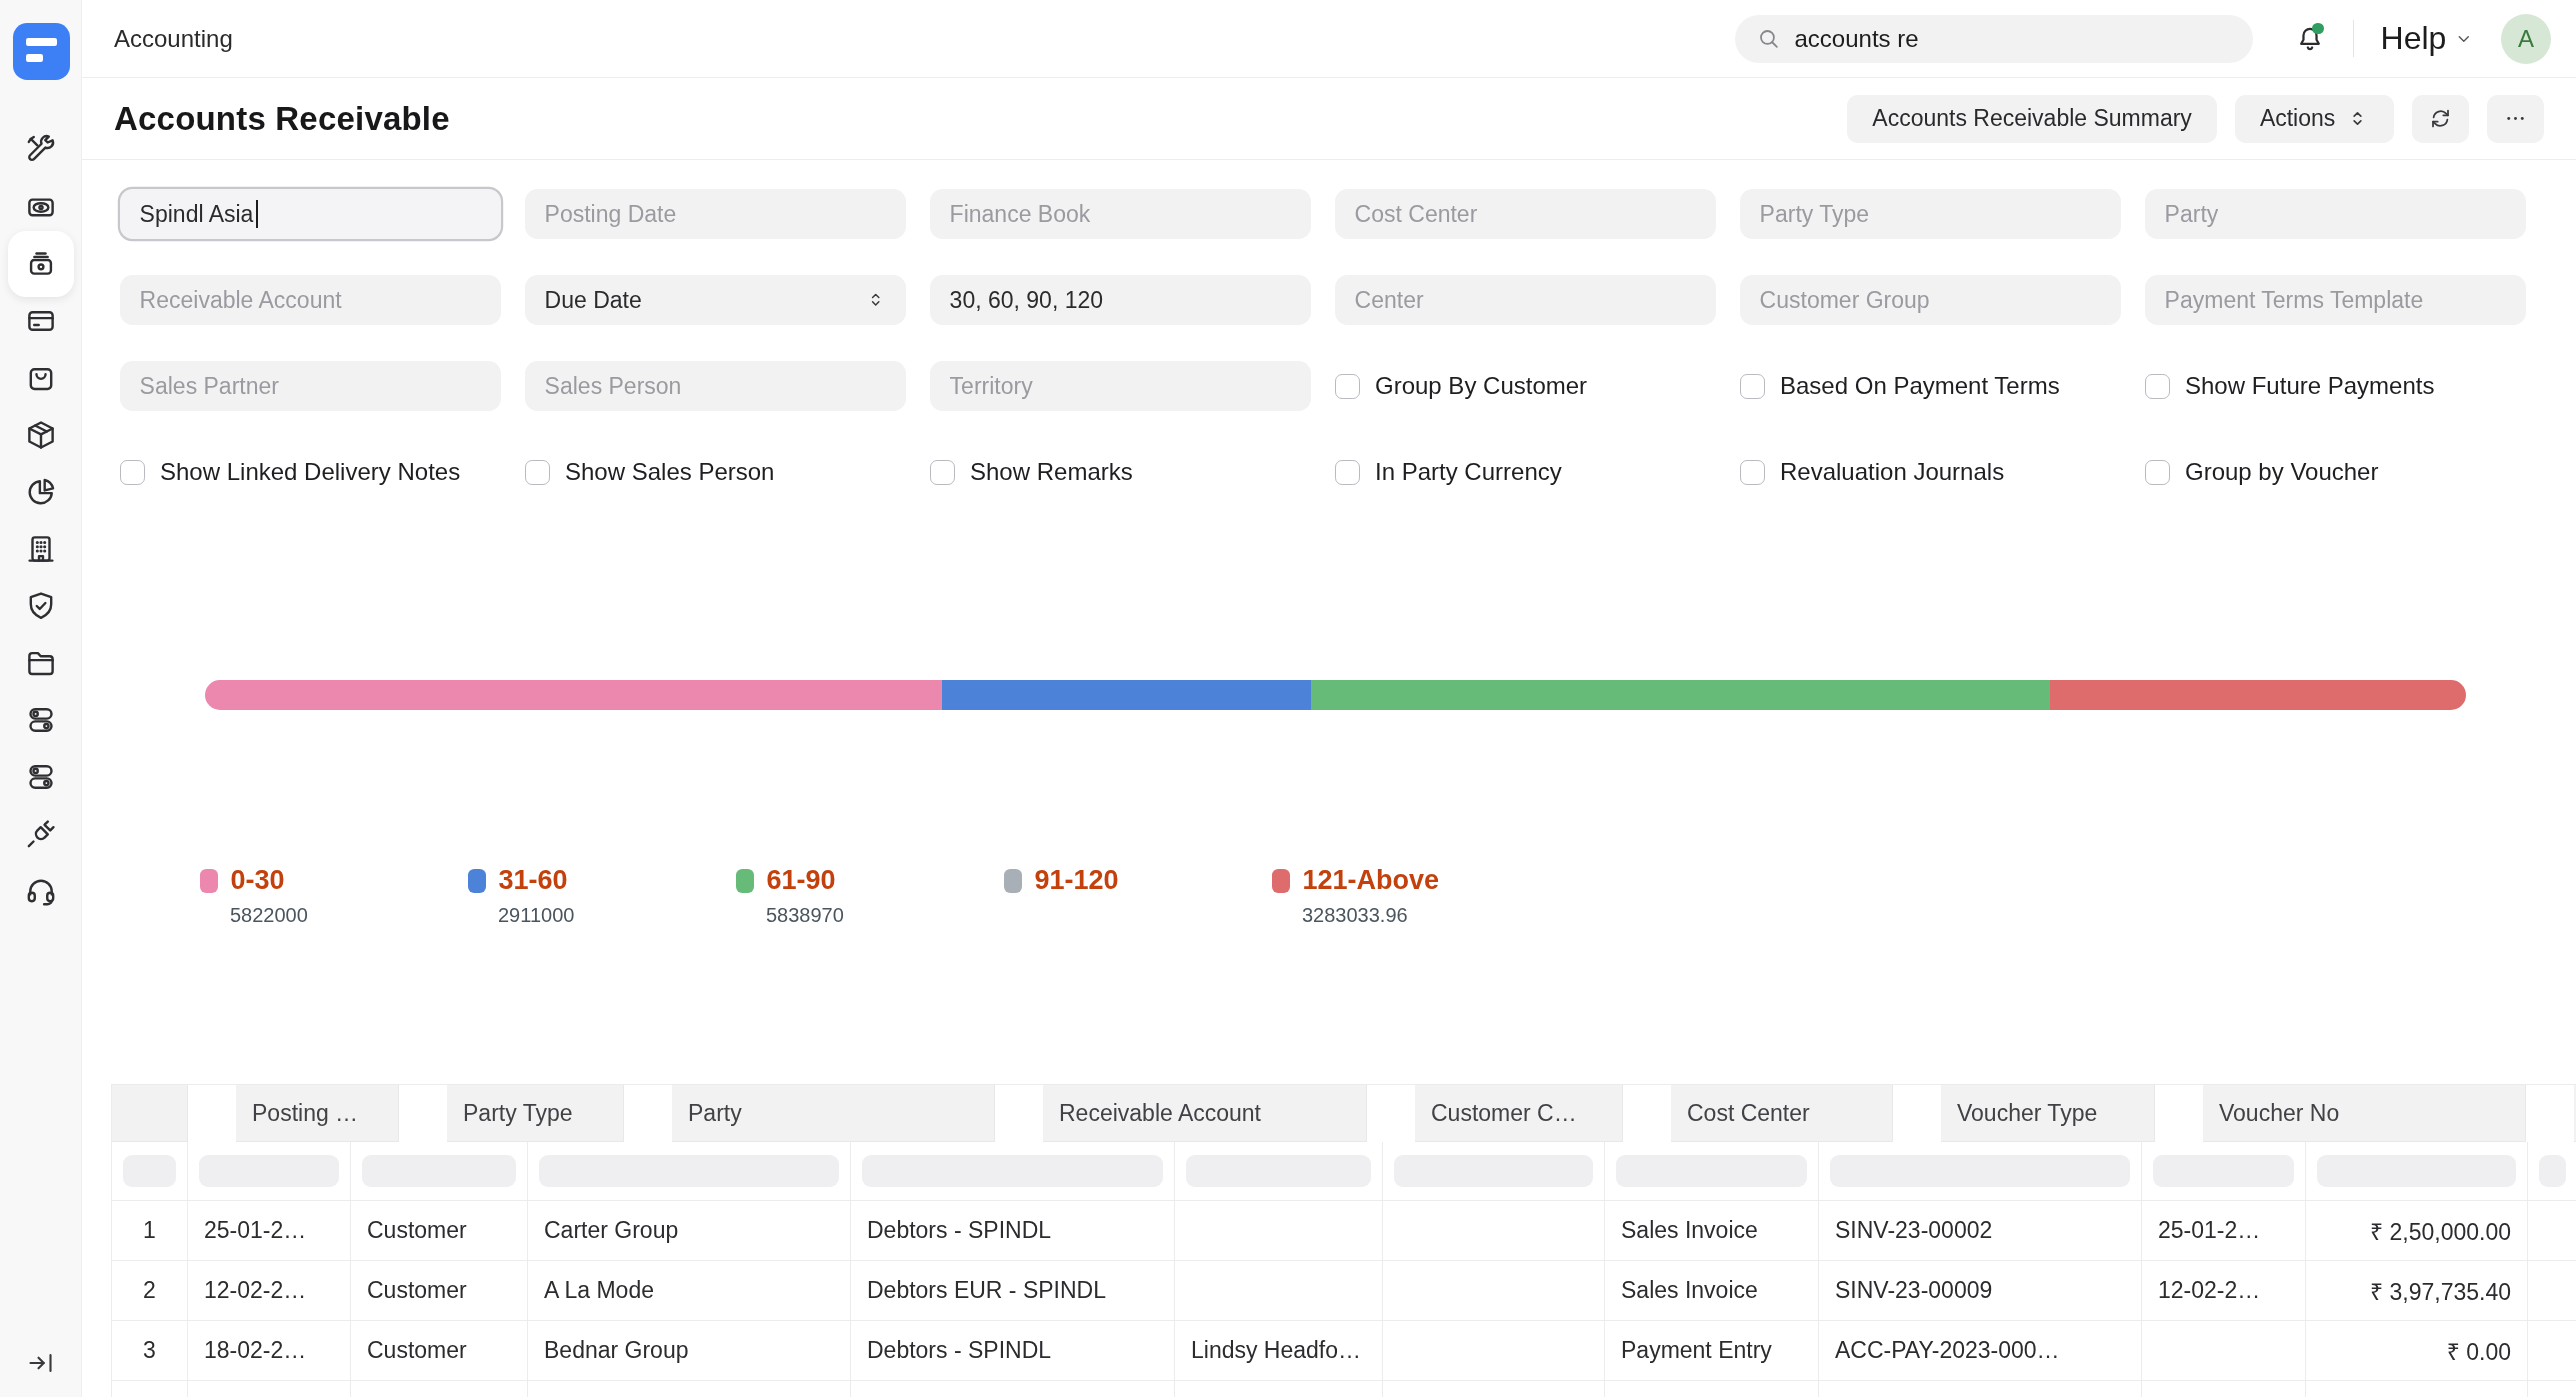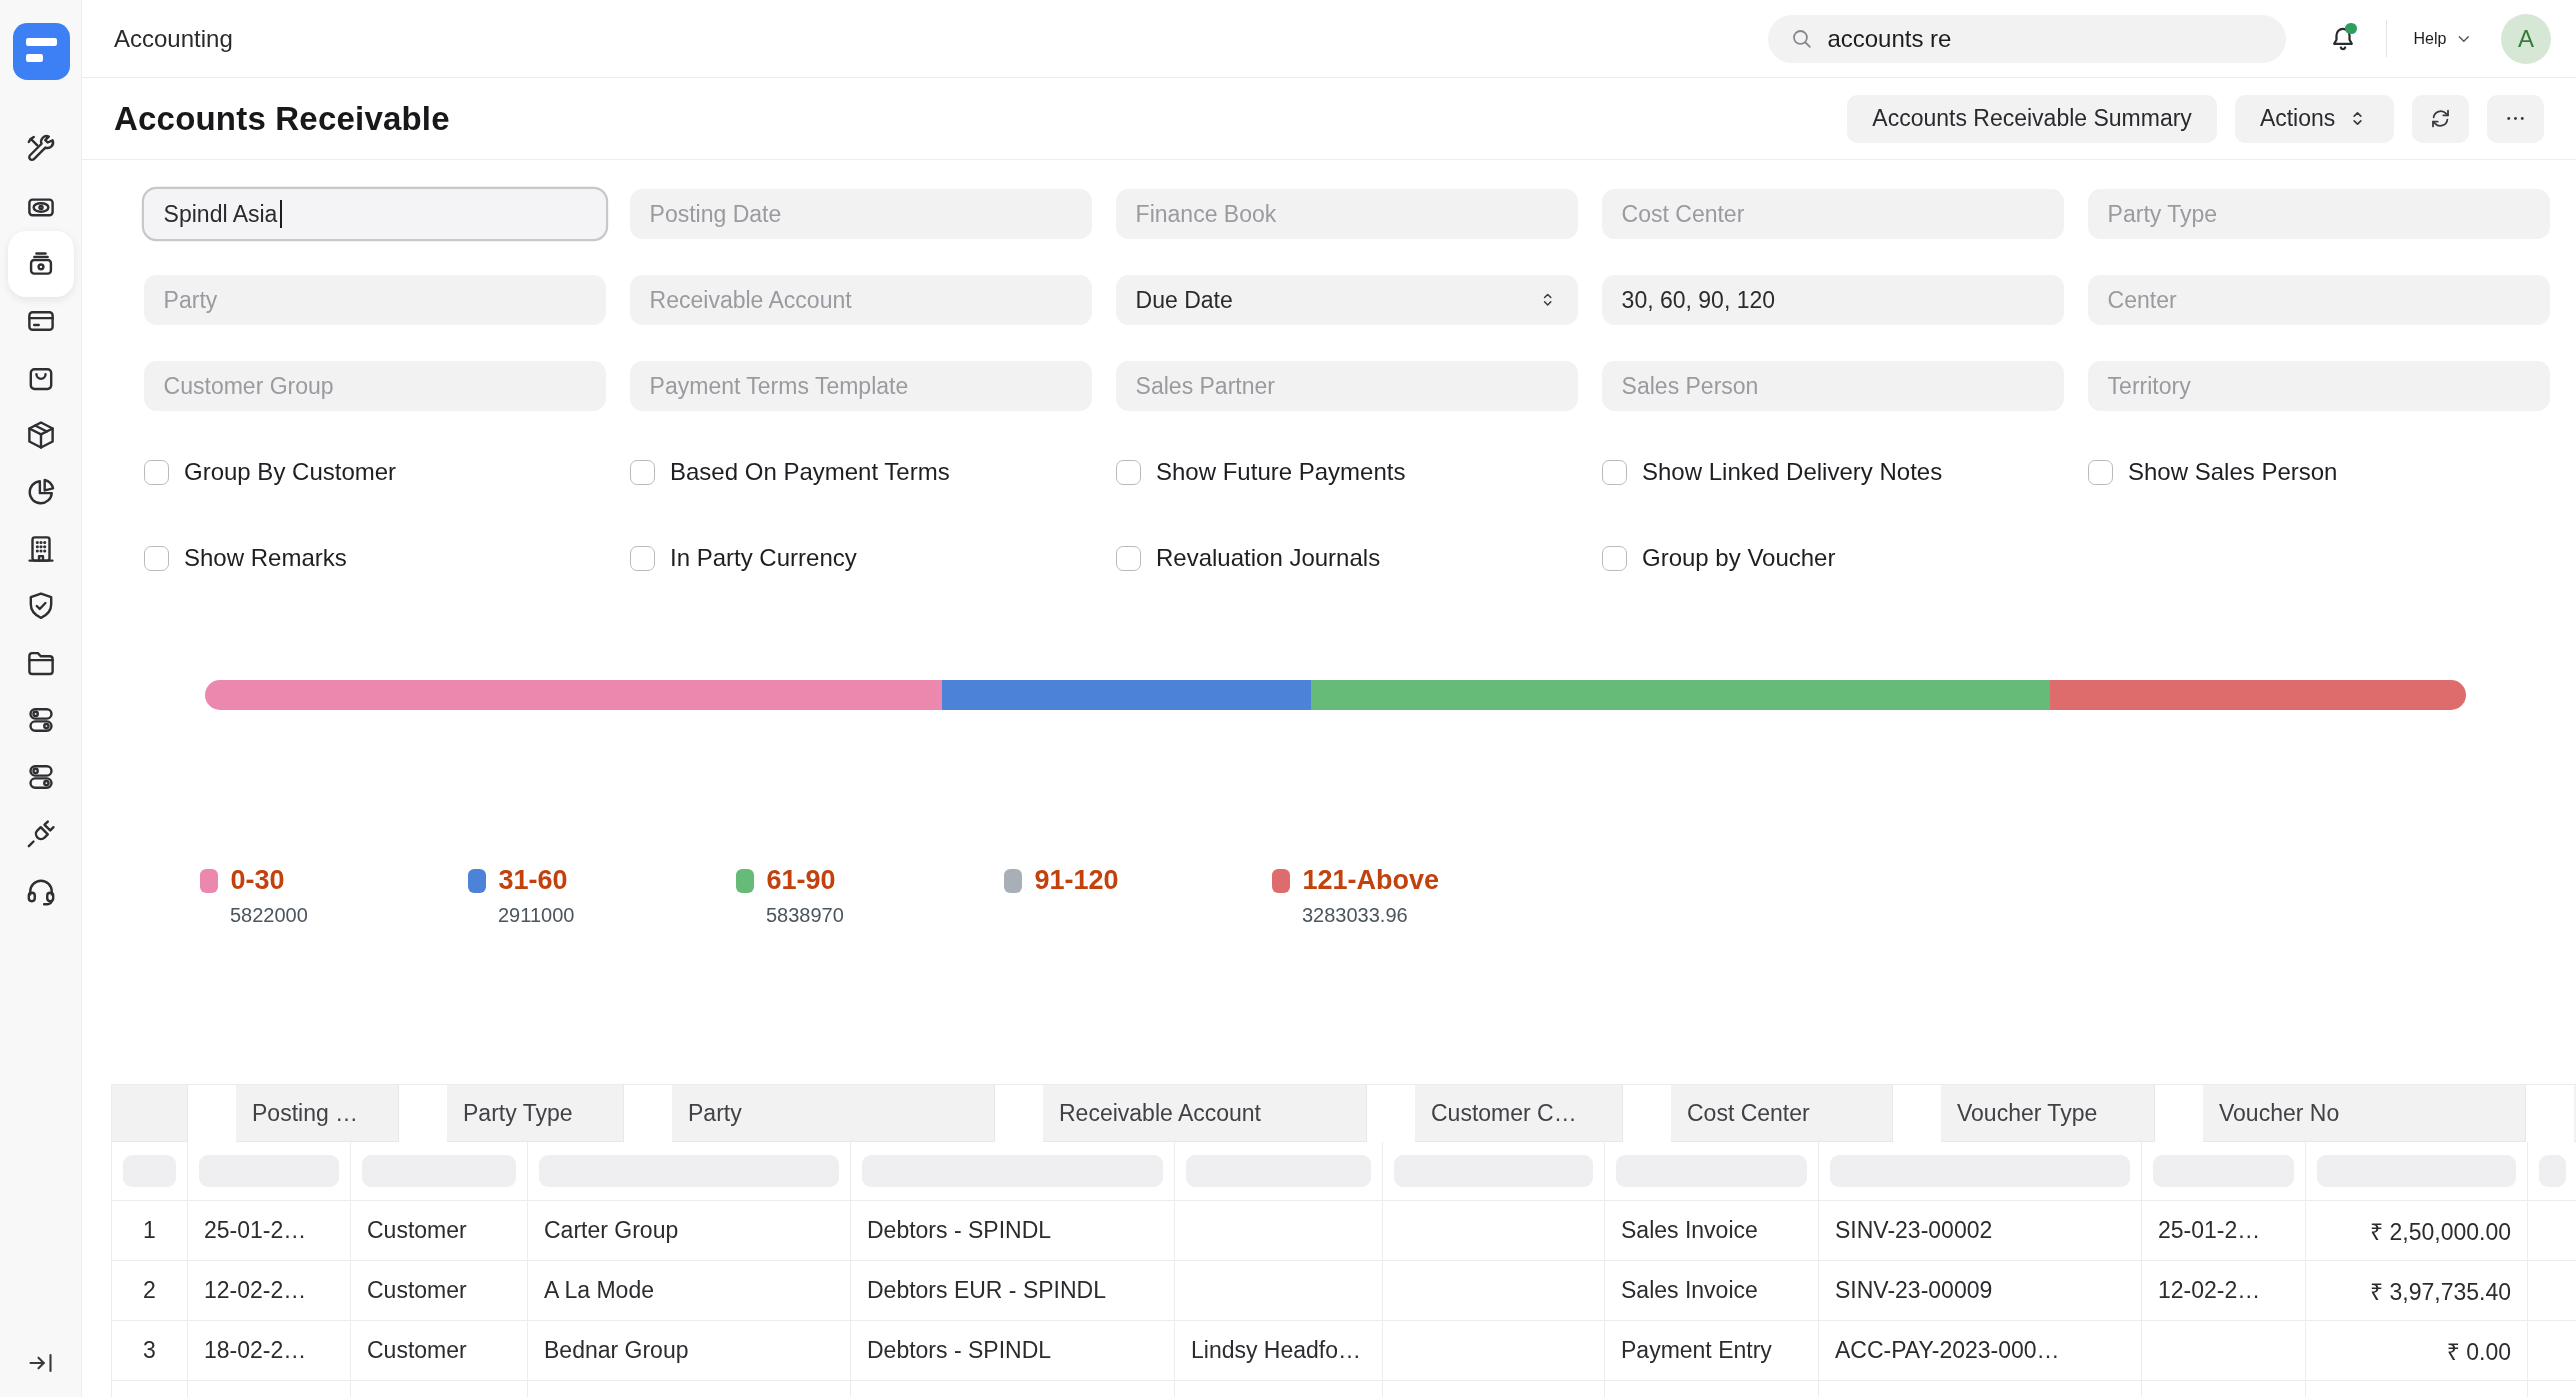--- a/index.html
+++ b/index.html
@@ -25,35 +25,35 @@
   .topbar { position:absolute; left:82px; top:0; right:0; height:78px; background:#fff; border-bottom:0.9px solid #ededed; display:flex; align-items:center; padding:0 25px 0 32px; }
   .breadcrumb { font-size:24px; color:#2b2b2e; font-weight:500; }
   .tb-spacer { flex:1; }
   .search { width:518px; height:48px; border-radius:24px; background:#f2f2f3; display:flex; align-items:center; padding:0 21.4px; gap:13.4px; }
   .search svg { width:25px; height:25px; color:#86868b; flex:none; }
   .search .sv { font-size:24px; color:#1d1d1f; }
   .bell { margin-left:41px; position:relative; color:#2c2c2e; }
   .bell svg { width:32px; height:32px; }
   .bell .dot { position:absolute; top:0px; right:1.8px; width:11.6px; height:11.6px; border-radius:50%; background:#2f9e60; }
   .tb-divider { width:0.9px; height:37px; background:#e4e4e6; margin:0 27px; }
-  .help { display:flex; align-items:center; gap:8px; font-size:16px; color:#1d1d1f; }
+  .help { display:flex; align-items:center; gap:8px; font-size:32px; color:#1d1d1f; }
   .help svg { width:19.6px; height:19.6px; color:#55555a; }
   .avatar { margin-left:27px; width:50px; height:50px; border-radius:50%; background:#d6e8d5; color:#3a7a3d; display:flex; align-items:center; justify-content:center; font-size:24px; font-weight:500; }
 
   
   .page-header { position:absolute; left:82px; top:78px; right:0; height:82px; background:#fff; border-bottom:0.9px solid #ededed; display:flex; align-items:center; padding:0 32px; }
   .page-title { font-size:33px; font-weight:700; color:#18181b; letter-spacing:0.2px; }
   .ph-actions { margin-left:auto; display:flex; align-items:center; gap:18px; }
   .btn { height:48px; border-radius:10.7px; background:#f2f2f3; display:flex; align-items:center; justify-content:center; font-size:23px; color:#2a2a2e; padding:0 25px; gap:10.7px; white-space:nowrap; }
   .btn svg { width:23px; height:23px; color:#3a3a3e; }
   .btn.icon-only { width:57px; padding:0; }
   .btn.icon-only svg { width:25px; height:25px; }
 
   
-  .filters-grid { position:absolute; left:144px; top:189px; width:2406px; display:grid; grid-template-columns:repeat(5,1fr); column-gap:24px; row-gap:36px;text-align:center; }
+  .filters-grid { position:absolute; left:120px; top:189px; width:2406px; display:grid; grid-template-columns:repeat(6,1fr); column-gap:24px; row-gap:36px;text-align:center; }
   .f-input { height:50px; border-radius:12.5px; background:#f2f2f3; display:flex; align-items:center; padding:0 19.6px; font-size:23px; }
   .f-input .ph { color:#9a9aa0; white-space:nowrap; overflow:hidden; }
   .f-input .val { color:#2b2b2e; white-space:nowrap; }
   .f-input.focused { box-shadow:0 0 0 2.2px #c7c7cc; background:#f4f4f6; }
   .caret { display:inline-block; width:2.2px; height:28.5px; background:#1c1c1e; margin-left:2.7px; vertical-align:-6.2px; }
   .f-input.select { justify-content:space-between; }
   .f-input.select svg { width:21.4px; height:21.4px; color:#3a3a3e; flex:none; }
   .f-check { display:flex; align-items:center; gap:15px; height:50px; font-size:24px; color:#1f1f23; cursor:default; }
   .f-check .box { width:25px; height:25px; border:1.8px solid #b9b9bf; border-radius:7.1px; background:#fff; flex:none; }
   .f-check .lbl { white-space:nowrap; }

